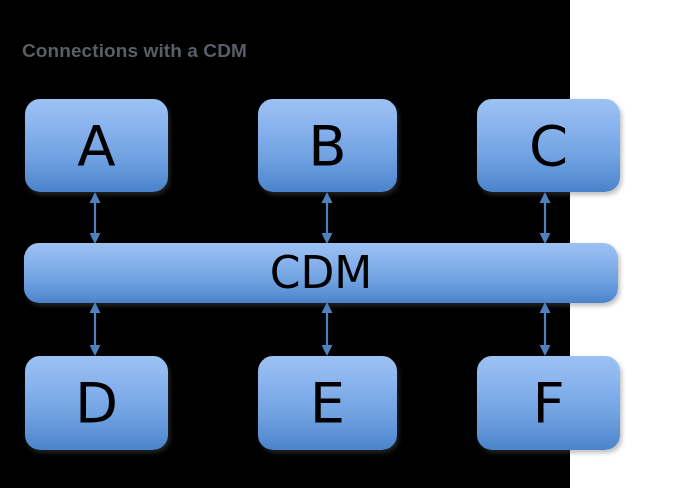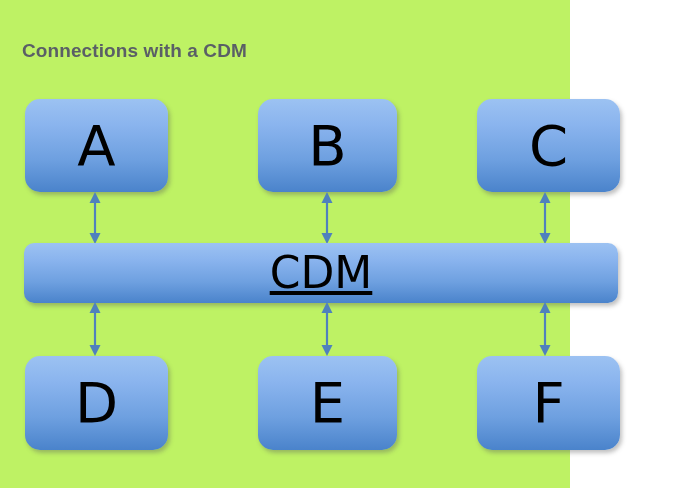--- a/index.html
+++ b/index.html
@@ -14,21 +14,21 @@
     overflow: hidden;
     font-family: "Liberation Sans", sans-serif;
   }
 
   #canvas {
     position: absolute;
     left: 0;
     top: 0;
     width: 570px;
     height: 488px;
-    background: #bef264;
+    background: #000000;
   }
 
   
   #diagram-title {
     position: absolute;
     left: 22px;
     top: 40px;
     font-family: "Liberation Sans", sans-serif;
     font-size: 19px;
     font-weight: bold;
@@ -67,22 +67,21 @@
   #node-d { left: 25px;  top: 356px; width: 143px; height: 94px; }
   #node-e { left: 258px; top: 356px; width: 139px; height: 94px; }
   #node-f { left: 477px; top: 356px; width: 143px; height: 94px; }
 
   
   #node-cdm {
     left: 24px;
     top: 243px;
     width: 594px;
     height: 60px;
-    border-radius: 10px;
-    text-decoration: underline;
+    border-radius: 15px;
   }
   #node-cdm .node-label {
     font-size: 44px;
   }
 
   
   .arrow {
     position: absolute;
     width: 22px;
   }

